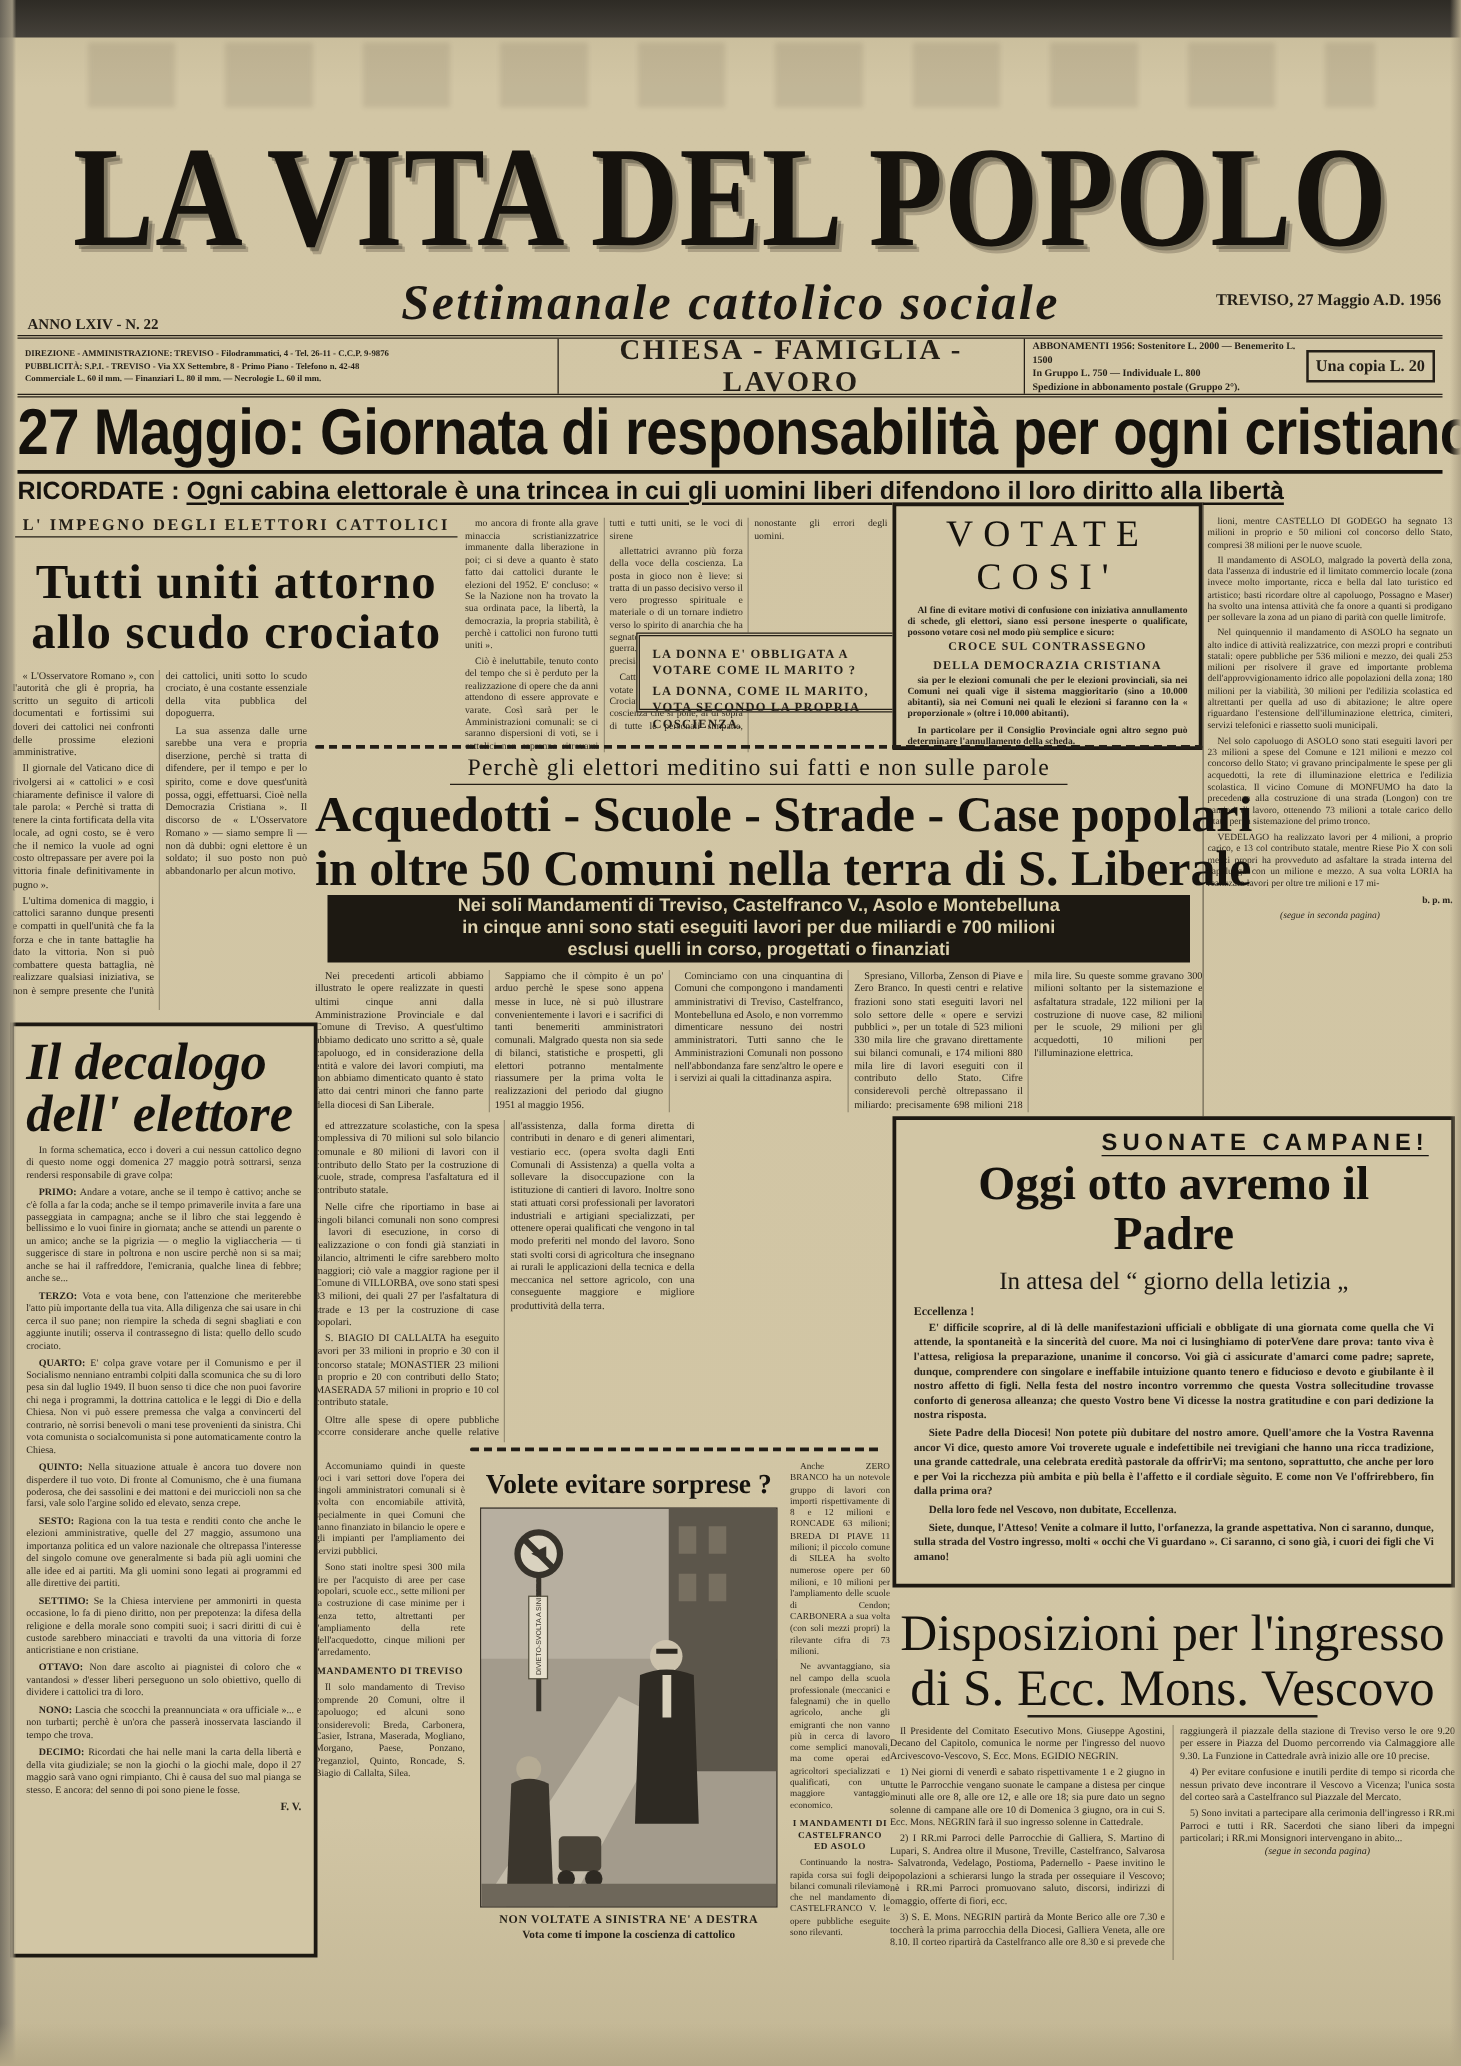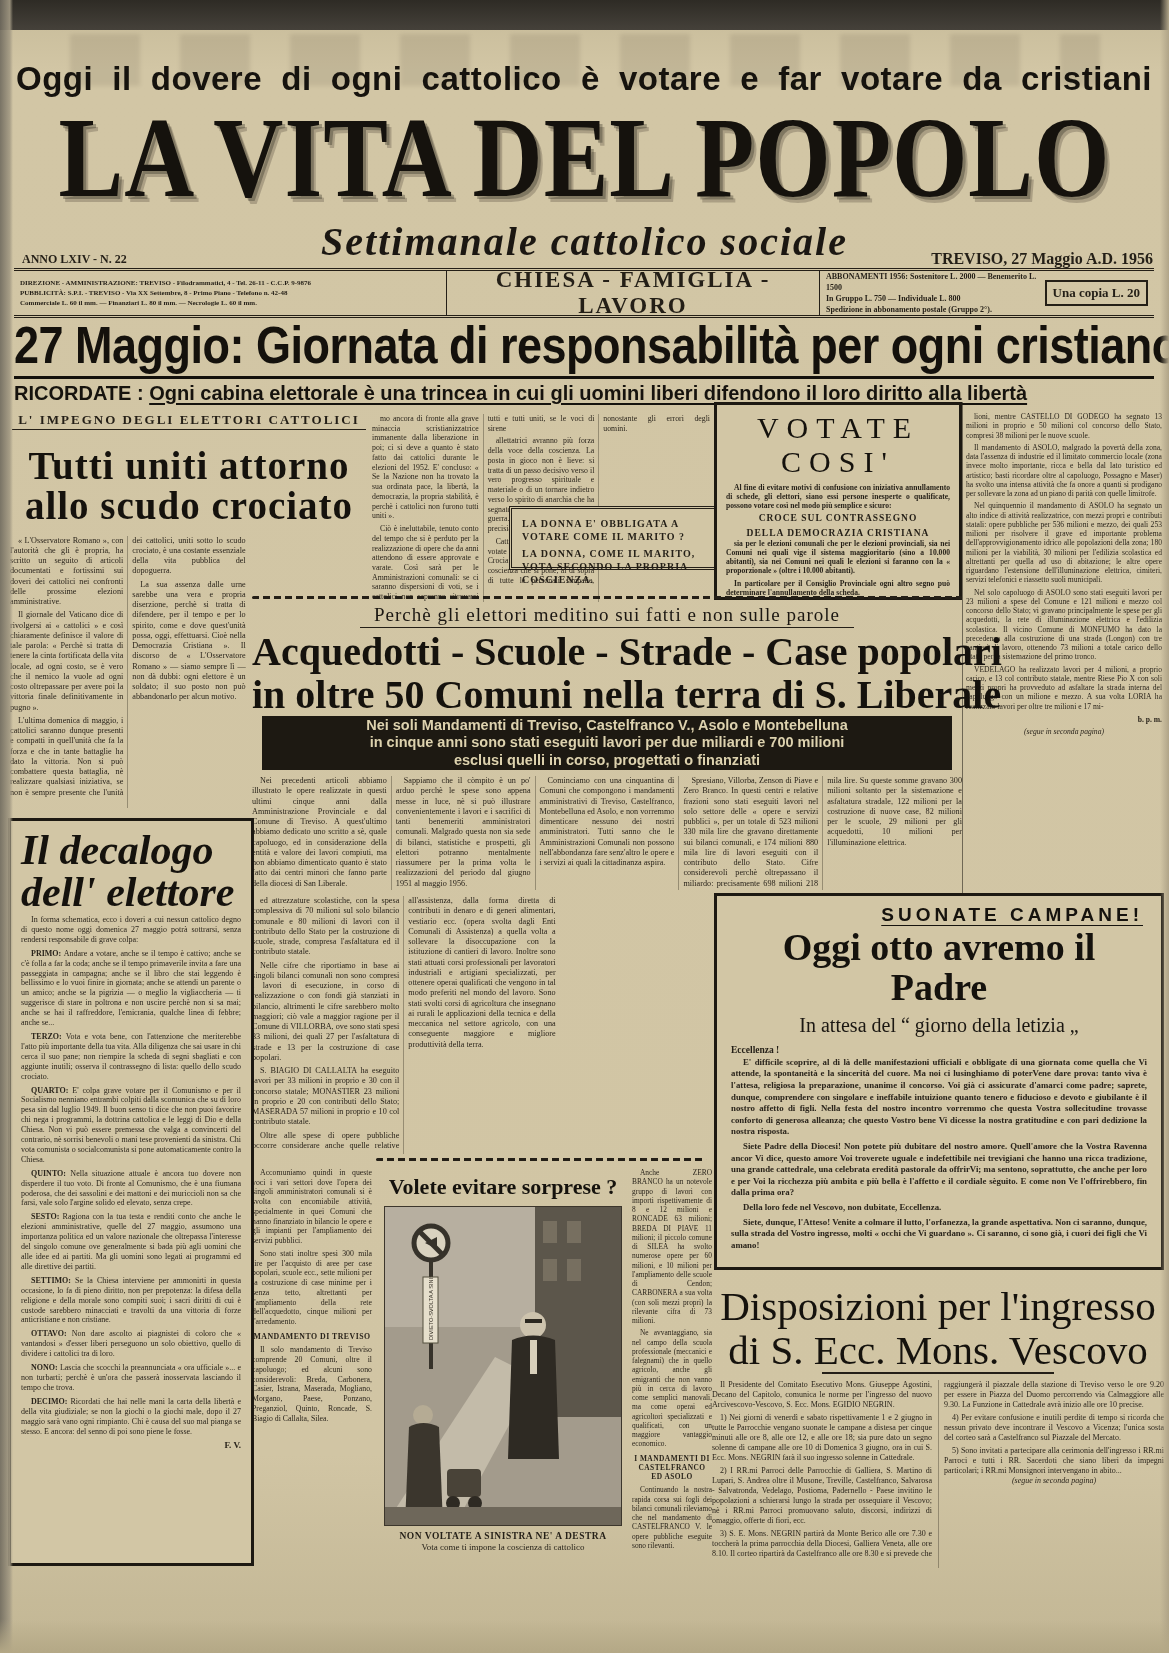--- a/index.html
+++ b/index.html
@@ -17,21 +17,21 @@
     background:repeating-linear-gradient(90deg,#3a2f22 0 70px,transparent 70px 110px);filter:blur(2px);}
   
   #slogan{top:60px;left:16px;width:1136px;font-family:"Liberation Sans",sans-serif;font-weight:700;
     font-size:33px;letter-spacing:.5px;word-spacing:6px;color:#16130e;text-align:justify;text-align-last:justify;}
   #masthead{top:98px;left:0;width:1169px;text-align:center;font-weight:700;font-size:97px;line-height:1.05;
     color:#15120d;letter-spacing:1px;transform:scaleY(1.18);transform-origin:top center;white-space:nowrap;
     text-shadow:3px 3px 0 rgba(30,25,18,.30),5px 5px 0 rgba(30,25,18,.22);}
   #subtitle{top:218px;left:0;width:1169px;text-align:center;font-style:italic;font-weight:700;font-size:40px;
     color:#1b1712;letter-spacing:2px;}
   #issue{top:252px;left:22px;font-size:12px;font-weight:700;}
-  #dateline{top:250px;right:16px;font-size:16px;font-weight:700;}
+  #dateline{top:232px;right:16px;font-size:13px;font-weight:700;}
   
   #infobar{top:268px;left:14px;width:1140px;height:44px;border-top:3px double #241f17;border-bottom:3px double #241f17;
     display:flex;align-items:stretch;}
   #infobar .cell{padding:3px 6px;display:flex;flex-direction:column;justify-content:center;}
   #infobar .c1{width:420px;border-right:1px solid #241f17;}
   #infobar .c1 p{margin:0;font-size:7px;font-weight:700;line-height:1.45;}
   #infobar .c2{width:360px;border-right:1px solid #241f17;justify-content:center;}
   #infobar .c2 div{font-size:23px;font-weight:700;letter-spacing:2px;text-align:center;}
   #infobar .c3{flex:1;flex-direction:row;align-items:center;gap:8px;}
   #infobar .c3 .lines{flex:1;}
@@ -87,21 +87,21 @@
   #deck p{margin:0;text-align:center;font-family:"Liberation Sans",sans-serif;font-weight:700;font-size:14.5px;line-height:1.2;}
   #F1{top:776px;left:252px;width:710px;height:114px;}
   #F2{top:896px;left:252px;width:460px;height:258px;}
   
   #H{top:1168px;left:252px;width:120px;height:398px;font-size:7.8px;}
   #sq3{top:1158px;left:376px;width:330px;}
   #G{top:1174px;left:378px;width:250px;}
   #G .ttl{font-weight:700;font-size:22px;text-align:center;color:#15120d;margin:0 0 6px 0;}
   #G .photo{width:236px;height:318px;margin:0 auto;border:1px solid #3c362c;background:#978f80;display:block;}
   #G .cap1{margin:5px 0 0 0;text-align:center;font-weight:700;font-size:9.5px;letter-spacing:.5px;}
-  #G .cap2{margin:1px 0 0 0;text-align:center;font-weight:400;font-size:9px;}
+  #G .cap2{margin:1px 0 0 0;text-align:center;font-weight:700;font-size:9px;}
   #I{top:1168px;left:632px;width:80px;height:400px;font-size:7.4px;}
   
   #campane{top:893px;left:714px;width:450px;height:377px;border:3px solid #1d1912;background:#d2c6a5;
     padding:8px 14px;box-sizing:border-box;overflow:hidden;}
   #campane .kick{text-align:right;font-family:"Liberation Sans",sans-serif;font-weight:700;font-size:19px;
     letter-spacing:4px;text-decoration:underline;text-underline-offset:4px;color:#16130e;margin:0 4px 2px 0;}
   #campane .ttl{text-align:center;font-weight:700;font-size:38px;color:#15120d;margin:0;line-height:1.05;}
   #campane .deck{text-align:center;font-size:20px;margin:6px 0 8px 0;color:#1b1712;}
   #campane .sal{font-weight:700;font-size:9.5px;margin:0 0 2px 0;}
   #campane p.t{margin:0 0 3px 0;font-size:8.8px;font-weight:700;line-height:1.32;text-align:justify;text-indent:12px;color:#2a241b;}
@@ -120,21 +120,20 @@
   #decalogo .body p{margin:0 0 4px 0;text-indent:10px;}
   #decalogo .sig{text-align:right;font-weight:700;font-size:9px;margin-top:2px;}
 </style>
 </head>
 <body>
 
 <div id="paper">
   <div id="scan-top" class="abs"></div>
   <div id="ghost" class="abs"></div>
 
-  <div id="slogan" class="abs">Oggi il dovere di ogni cattolico è votare e far votare da cristiani</div>
   <div id="masthead" class="abs">LA VITA DEL POPOLO</div>
   <div id="subtitle" class="abs">Settimanale cattolico sociale</div>
   <div id="issue" class="abs">ANNO LXIV - N. 22</div>
   <div id="dateline" class="abs">TREVISO, 27 Maggio A.D. 1956</div>
 
   <div id="infobar" class="abs">
     <div class="cell c1">
         <p>DIREZIONE - AMMINISTRAZIONE: TREVISO - Filodrammatici, 4 - Tel. 26-11 - C.C.P. 9-9876</p>
         <p>PUBBLICITÀ: S.P.I. - TREVISO - Via XX Settembre, 8 - Primo Piano - Telefono n. 42-48</p>
         <p>Commerciale L. 60 il mm. — Finanziari L. 80 il mm. — Necrologie L. 60 il mm.</p>

